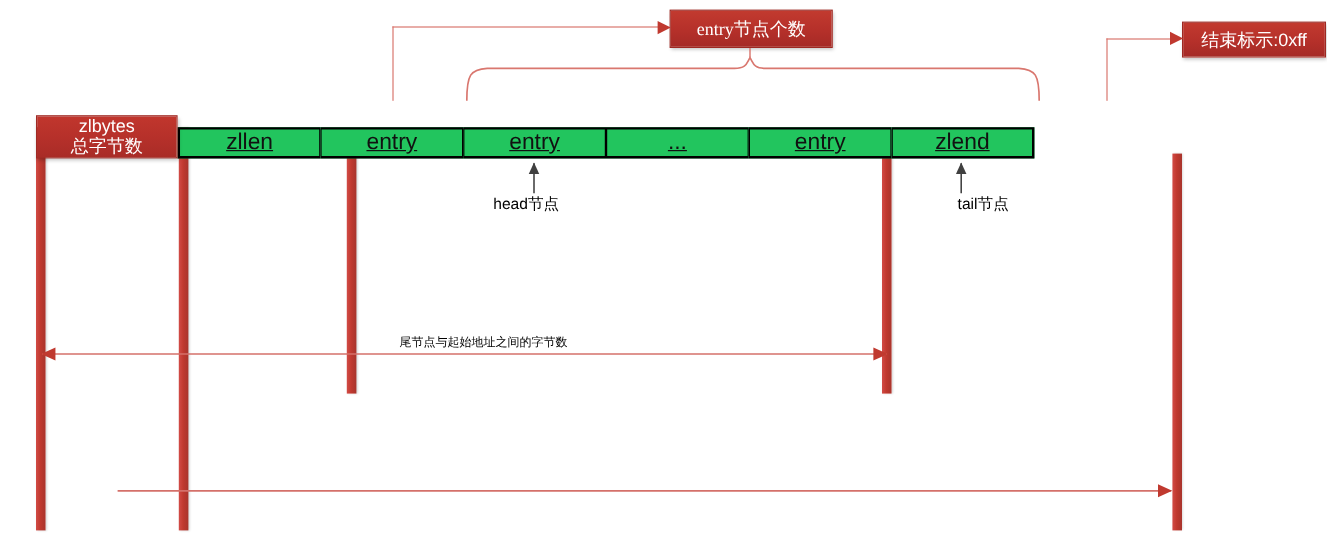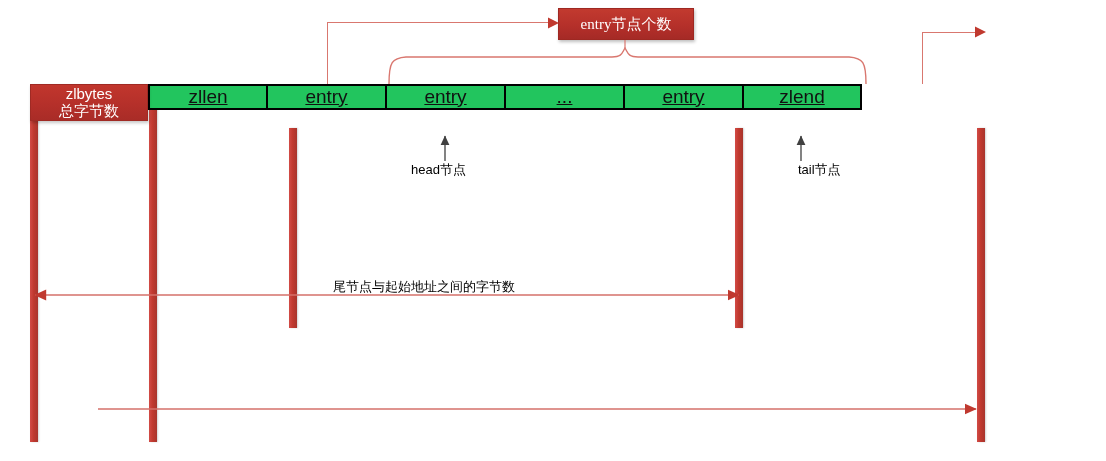--- a/index.html
+++ b/index.html
@@ -24,21 +24,21 @@
     box-shadow: 1px 0 2px rgba(0,0,0,0.18);
   }
 
   
   .row {
     position: absolute;
     left: 30px;
     top: 84px;
     height: 48px;
     display: flex;
-    align-items: flex-start;
+    align-items: flex-end;
   }
   .cell {
     box-sizing: border-box;
     display: flex;
     flex-direction: column;
     align-items: center;
     justify-content: center;
     line-height: 1.15;
   }
   .cell.red {
@@ -87,21 +87,21 @@
   }
   .stroke.h { height: 1px; }
   .stroke.v { width: 1px; }
 
   .ann {
     position: absolute;
     font-size: 13px;
     color: #000000;
     white-space: nowrap;
   }
-  .ann.cjk { font-size: 13px; }
+  .ann.cjk { font-size: 10px; }
 
   svg.overlay {
     position: absolute;
     left: 0;
     top: 0;
     width: 1106px;
     height: 461px;
     pointer-events: none;
   }
 </style>
@@ -137,20 +137,23 @@
       <span>entry</span>
     </div>
     <div class="cell white last" style="width:119px;">
       <span>zlend</span>
     </div>
   </div>
 
   <div class="callout" style="left:558px; top:8px; width:134px; height:30px;font-family:Liberation Serif, serif;">
     <span>entry节点个数</span>
   </div>
+  <div class="callout" style="left:985px; top:18px; width:118px; height:28px;">
+    <span>结束标示:0xff</span>
+  </div>
 
   <div class="stroke v" style="left:327px; top:22px; height:62px;"></div>
   <div class="stroke h" style="left:327px; top:22px; width:224px;"></div>
 
   <div class="stroke v" style="left:922px; top:32px; height:52px;"></div>
   <div class="stroke h" style="left:922px; top:32px; width:56px;"></div>
 
   <svg class="overlay" viewBox="0 0 1106 461" xmlns="http://www.w3.org/2000/svg">
     <defs>
       <marker id="ah-red" markerWidth="9" markerHeight="9" refX="8" refY="4.5" orient="auto">

